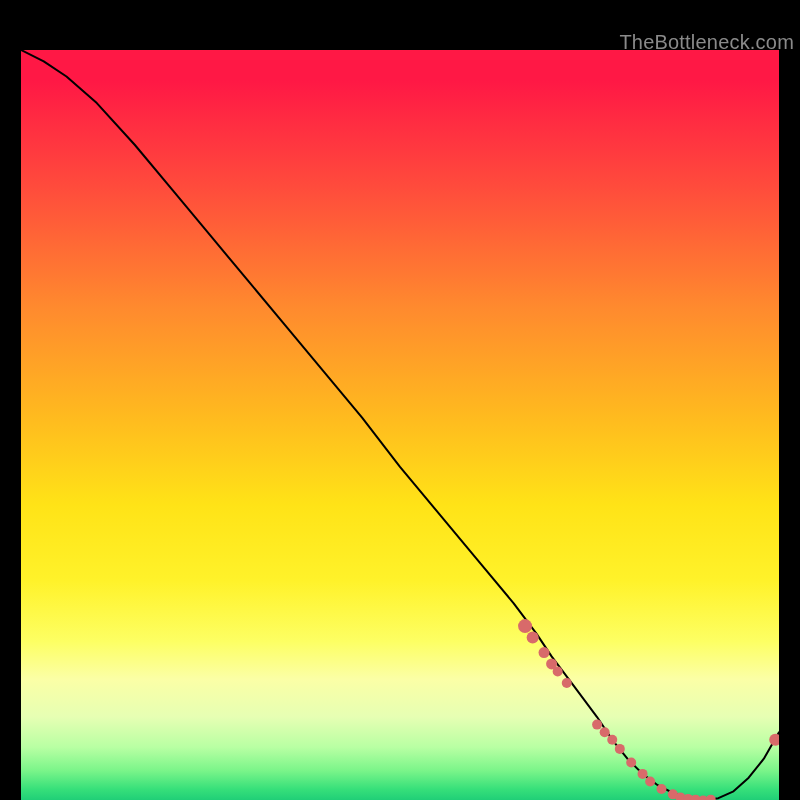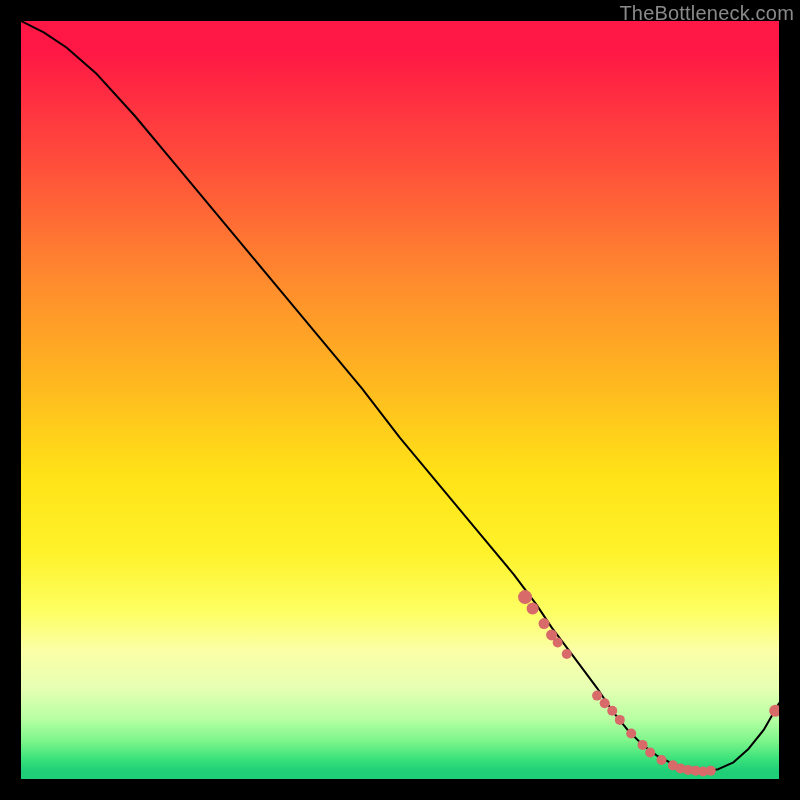--- a/index.html
+++ b/index.html
@@ -9,20 +9,21 @@
     width: 800px;
     height: 800px;
     overflow: hidden;
     font-family: Arial, Helvetica, sans-serif;
   }
   .stage {
     position: relative;
     width: 800px;
     height: 604px;
     background: #000;
+    margin-top: 29px;
   }
   .plot {
     position: absolute;
     left: 21px;
     top: 21px;
     width: 758px;
     height: 758px;
     overflow: hidden;
   }
   .gradient {

